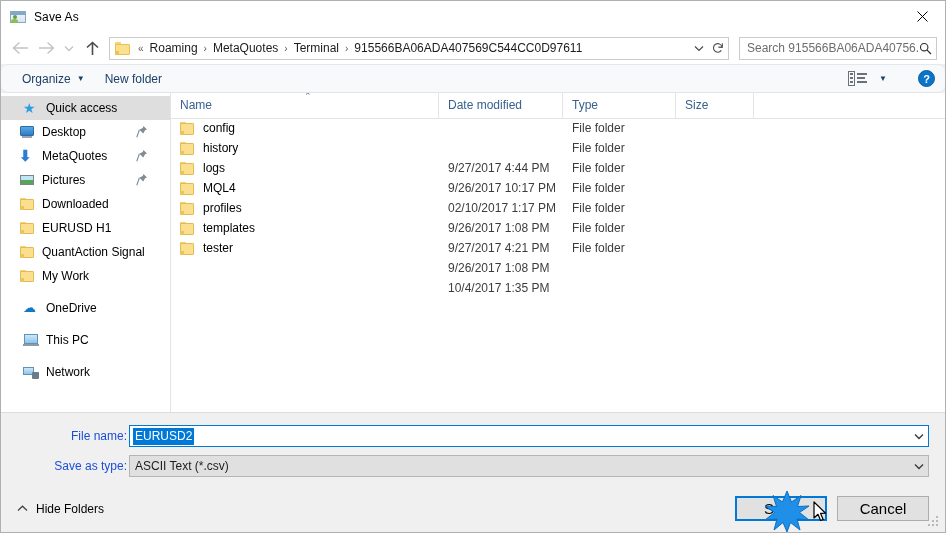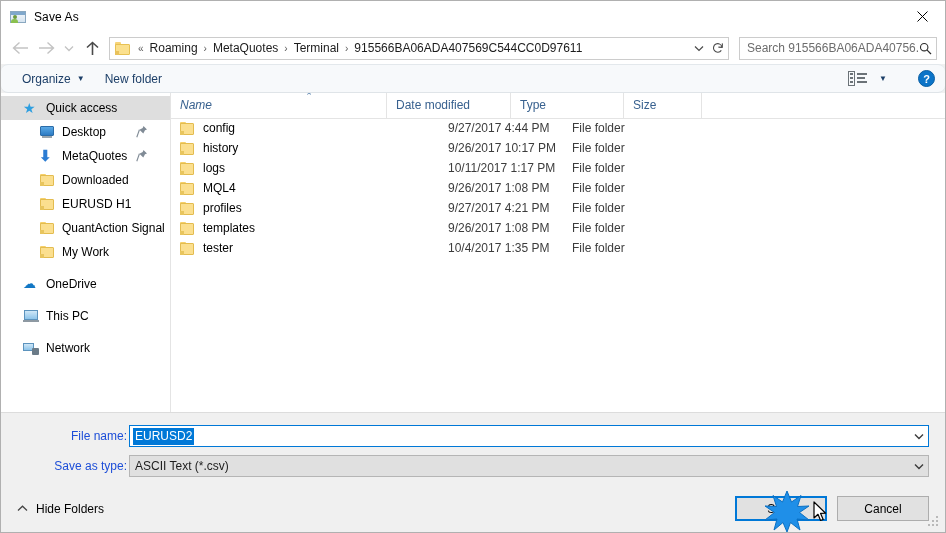--- a/index.html
+++ b/index.html
@@ -190,21 +190,21 @@
   .side-icon {
     width: 16px; height: 16px; flex: none;
     margin-right: 7px; position: relative;
   }
   .side-label { font-size: 12px; color: #000; overflow: hidden; }
   .side-pin {
     position: absolute; right: 22px; top: 5px;
     width: 12px; height: 13px; color: #808b96;
   }
   .lvl0 { padding-left: 22px; }
-  .lvl1 { padding-left: 38px; }
+  .lvl1 { padding-left: 18px; }
 
   
   .ic-star { color: #2f9fe0; font-size: 14px; line-height: 16px; }
   .ic-desktop {
     position:absolute; left:1px; top:2px; width:14px; height:10px;
     background: linear-gradient(#5aa9e6, #2e7cc4);
     border: 1px solid #2b6ca8; border-radius: 1px;
   }
   .ic-desktop-base {
     position:absolute; left:3px; top:12px; width:10px; height:2px; background:#9aa5ad;
@@ -251,21 +251,21 @@
     background: #fff;
   }
   .col {
     font-size: 12px; color: #38618f;
     height: 25px; line-height: 25px;
     padding-left: 9px;
     border-right: 1px solid #e4e4e4;
     position: relative;
     white-space: nowrap; overflow: hidden;
   }
-  .col-name { width: 216px; font-style: italic; }
+  .col-name { width: 268px; }
   .col-date { width: 124px; margin-top: 24px; }
   .col-type { width: 113px; }
   .col-size { width: 78px; }
   .col-blank { flex: 1; border-right: none; }
   .sort-caret {
     position: absolute; left: 133px; top: -1px;
     color: #4a78a8; font-size: 9px; line-height: 9px;
   }
   .rows { flex: 1; overflow: hidden; padding-top: 2px; }
   .row {
@@ -275,21 +275,21 @@
   .cell-name {
     width: 268px; display: flex; align-items: center;
     padding-left: 9px; overflow: hidden; white-space: nowrap;
   }
   .row-folder {
     width: 16px; height: 13px; flex: none; margin-right: 7px; position: relative;
   }
   .row-folder .rf-tab { position:absolute; left:0; top:0; width:6px; height:2px; background:#f6d06a; border-radius:1px 1px 0 0;}
   .row-folder .rf-body { position:absolute; left:0; top:1px; width:14px; height:12px; background:#fbdf8f; border:1px solid #e3bc50; border-radius:0 1px 1px 1px;}
   .row-folder .rf-fold { position:absolute; left:0; bottom:0; width:4px; height:4px; background:#e8c55e;}
-  .cell-date { width: 124px; padding-left: 9px; color: #3c3c3c; white-space: nowrap; }
+  .cell-date { width: 124px; padding-left: 9px; color: #3c3c3c; white-space: nowrap; margin-top: 40px; }
   .cell-type { width: 113px; padding-left: 9px; color: #3c3c3c; white-space: nowrap; }
   .cell-size { width: 78px; padding-left: 9px; color: #3c3c3c; }
 
   
   .formarea {
     background: #f0f0f0;
     border-top: 1px solid #dcdcdc;
     padding: 12px 16px 0 16px;
     min-height: 0;
   }
@@ -333,21 +333,21 @@
   .hidefolders {
     display: flex; align-items: center; gap: 8px;
     font-size: 12px; color: #000;
     padding: 4px 6px;
   }
   .hf-caret { color: #444; font-size: 10px; }
   .footer-spacer { flex: 1; }
   .btn {
     width: 92px; height: 25px;
     display: flex; align-items: center; justify-content: center;
-    font-size: 12px; color: #000;
+    font-size: 15px; color: #000;
     background: #e1e1e1; border: 1px solid #adadad;
     margin-left: 10px;
     position: relative;
   }
   .btn.default {
     background: #e1e1e1; border: 2px solid #0078d7;
   }
   .resize-grip {
     position: absolute; right: 4px; bottom: 3px;
     width: 13px; height: 13px;
@@ -496,20 +496,33 @@
         <span class="side-icon"><span class="ic-docs-arrow">⬇</span></span>
         <span class="side-label">MetaQuotes</span>
         <span class="side-pin">
           <svg width="12" height="13" viewBox="0 0 12 13">
               <path d="M7.5 1 L11 4.5 L9 5.3 L7.3 8.6 L3.4 4.7 L6.7 3 Z" fill="#808b96"></path>
               <path d="M3.4 4.7 L0.8 12.2" stroke="#808b96" stroke-width="1.1"></path>
             </svg>
         </span>
       </div>
 
+      <div class="side-item lvl1">
+        <span class="side-icon">
+            <span class="ic-pic"></span>
+            <span class="ic-pic-img"></span>
+          </span>
+        <span class="side-label">Pictures</span>
+        <span class="side-pin">
+          <svg width="12" height="13" viewBox="0 0 12 13">
+              <path d="M7.5 1 L11 4.5 L9 5.3 L7.3 8.6 L3.4 4.7 L6.7 3 Z" fill="#808b96"></path>
+              <path d="M3.4 4.7 L0.8 12.2" stroke="#808b96" stroke-width="1.1"></path>
+            </svg>
+        </span>
+      </div>
 
       <div class="side-item lvl1">
         <span class="side-icon">
             <span class="ic-folder">
               <span class="f-tab"></span>
               <span class="f-body"></span>
               <span class="f-fold"></span>
             </span>
           </span>
         <span class="side-label">Downloaded</span>
@@ -618,21 +631,21 @@
         </div>
         <div class="row">
           <div class="cell-name">
             <span class="row-folder">
                 <span class="rf-tab"></span>
                 <span class="rf-body"></span>
                 <span class="rf-fold"></span>
               </span>
             <span>logs</span>
           </div>
-          <div class="cell-date">10/11/2017 1:17 PM</div>
+          <div class="cell-date">02/10/2017 1:17 PM</div>
           <div class="cell-type">File folder</div>
           <div class="cell-size"></div>
         </div>
         <div class="row">
           <div class="cell-name">
             <span class="row-folder">
                 <span class="rf-tab"></span>
                 <span class="rf-body"></span>
                 <span class="rf-fold"></span>
               </span>

